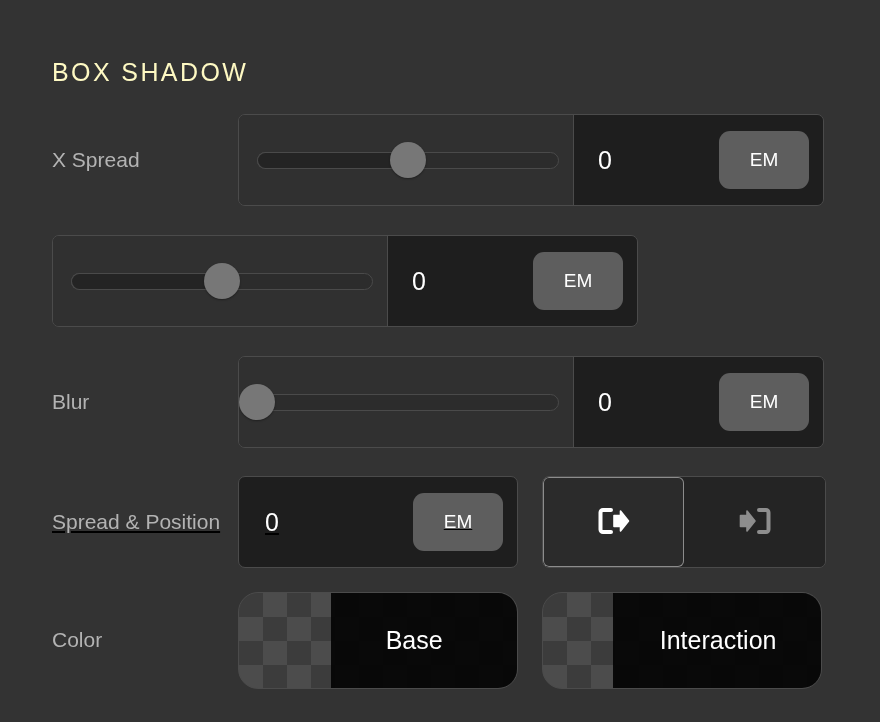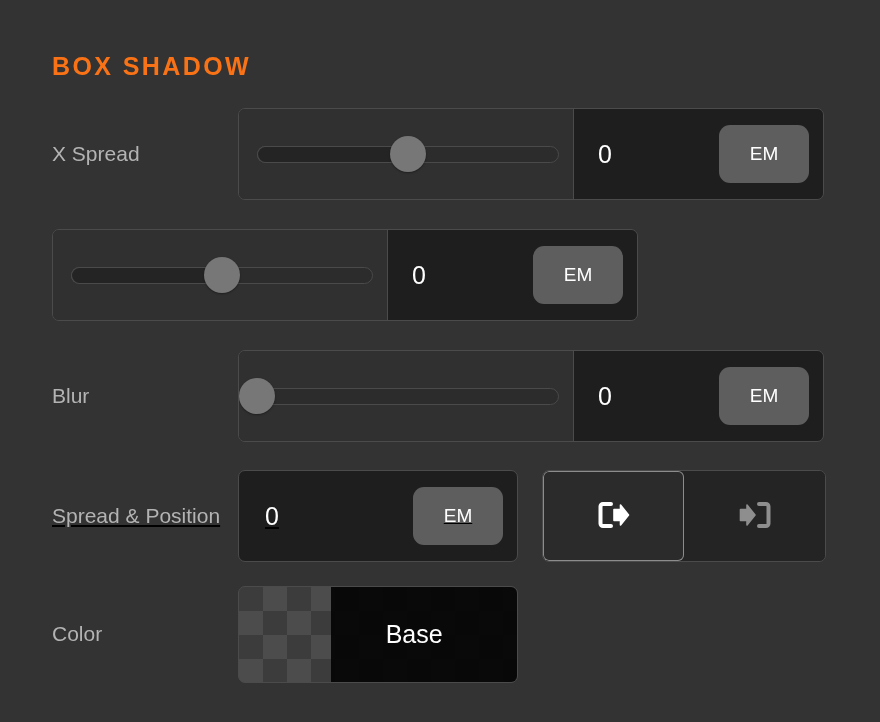--- a/index.html
+++ b/index.html
@@ -17,25 +17,25 @@
     position: relative;
     width: 880px;
     height: 722px;
     background: #333333;
     padding: 36px 52px 0 52px;
   }
 
   
   .panel-title {
     font-size: 25px;
-    font-weight: bold;
+    font-weight: normal;
     letter-spacing: 2.4px;
-    color: #f97316;
+    color: #fef9c3;
     line-height: 1;
-    margin-top: 18px;
+    margin-top: 24px;
     margin-bottom: 0;
   }
 
   
   .row {
     display: flex;
     align-items: center;
     width: 776px;
   }
   .row-slider   { height: 92px; margin-top: 29px; }
@@ -186,21 +186,21 @@
     box-shadow: inset 0 0 0 1px #8c8c8c;
     border-radius: 6px;
   }
   .seg-icon { display: block; }
 
   
   .swatch {
     position: relative;
     width: 280px;
     height: 97px;
-    border-radius: 7px;
+    border-radius: 20px;
     border: 1px solid #4b4b4b;
     overflow: hidden;
     cursor: pointer;
     background-color: #3c3c3c;
     background-image:
       linear-gradient(45deg, #4c4c4c 25%, transparent 25%, transparent 75%, #4c4c4c 75%),
       linear-gradient(45deg, #4c4c4c 25%, transparent 25%, transparent 75%, #4c4c4c 75%);
     background-size: 48px 48px;
     background-position: 0 0, 24px 24px;
   }
@@ -321,17 +321,21 @@
 
   <div class="row row-color">
     <div class="row-label">Color</div>
     <div class="row-controls">
 
       <div class="swatch swatch-base">
         <div class="swatch-overlay"></div>
         <div class="swatch-label">Base</div>
       </div>
 
+      <div class="swatch swatch-interaction">
+        <div class="swatch-overlay"></div>
+        <div class="swatch-label">Interaction</div>
+      </div>
 
     </div>
   </div>
 
 </div>
 
 </body></html>

